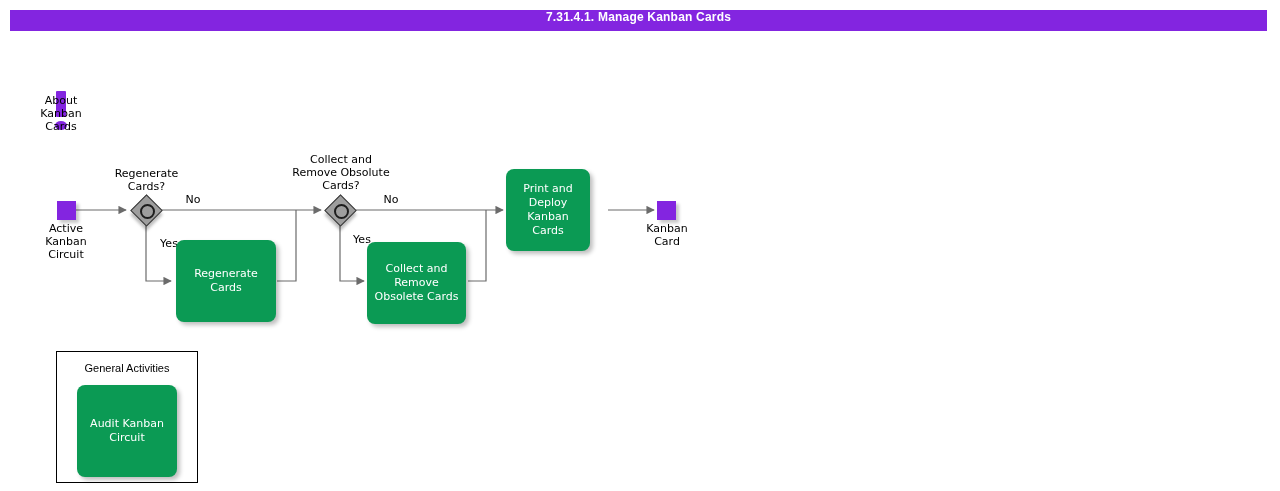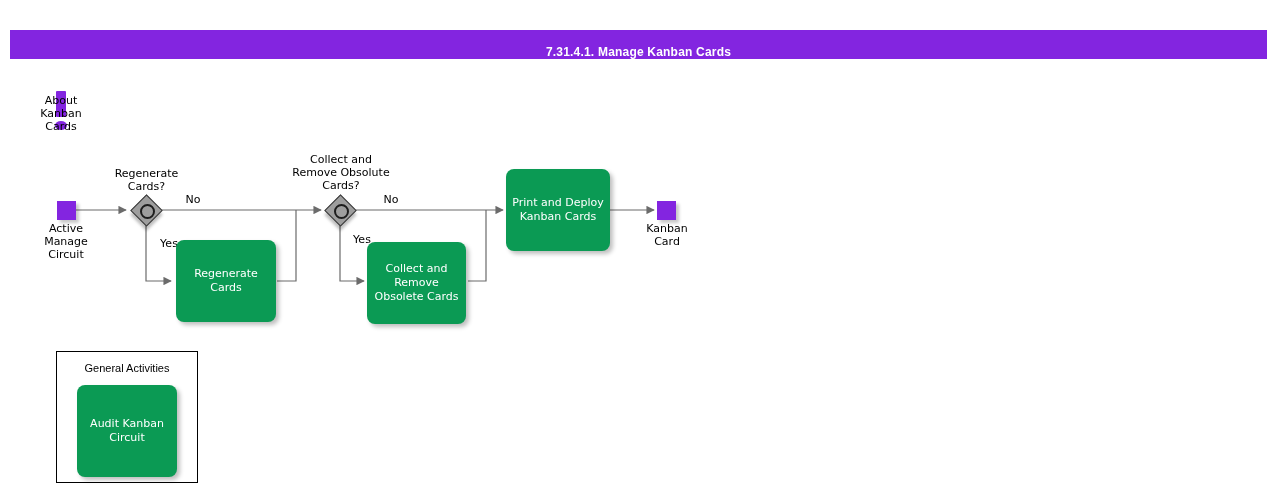--- a/index.html
+++ b/index.html
@@ -15,26 +15,25 @@
     font-family: "DejaVu Sans", "Liberation Sans", sans-serif;
     color: #000000;
   }
 
   
   .title-bar {
     position: absolute;
     left: 10px;
     top: 10px;
     width: 1257px;
-    height: 29px;
+    height: 21px;
     background: #8325E0;
     display: flex;
-    align-items: flex-end;
+    align-items: flex-start;
     justify-content: center;
-    margin-top: 20px;
   }
   .title-bar .title-text {
     color: #ffffff;
     font-size: 12px;
     font-weight: bold;
     letter-spacing: 0.2px;
     font-family: "Liberation Sans", sans-serif;
   }
 
   
@@ -210,21 +209,21 @@
   <div class="note-icon">
     <div class="note-bar"></div>
     <div class="note-dot"></div>
   </div>
   <div class="lbl" style="left:4px; top:55px; width:82px;">About
 Kanban
 Cards</div>
 
   <div class="ev-square" style="left:41px; top:162px;"></div>
   <div class="lbl" style="left:9px; top:183px; width:82px;">Active
-Manage
+Kanban
 Circuit</div>
 
   <div class="gateway" style="left:115px; top:156px;">
     <div class="dia"></div>
     <div class="ring"></div>
   </div>
   <div class="lbl" style="left:78px; top:128px; width:105px;">Regenerate
 Cards?</div>
   <div class="lbl lbl-left" style="left:157px; top:154px; width:40px;">No</div>
   <div class="lbl lbl-left" style="left:133px; top:198px; width:40px;">Yes</div>
@@ -243,21 +242,21 @@
 Cards?</div>
   <div class="lbl lbl-left" style="left:355px; top:154px; width:40px;">No</div>
   <div class="lbl lbl-left" style="left:326px; top:194px; width:40px;">Yes</div>
 
   <div class="task" style="left:351px; top:203px; width:99px; height:82px;">
     <span class="task-label">Collect and
 Remove
 Obsolete Cards</span>
   </div>
 
-  <div class="task" style="left:490px; top:130px; width:104px; height:82px;">
+  <div class="task" style="left:490px; top:130px; width:84px; height:82px;">
     <span class="task-label">Print and Deploy
 Kanban Cards</span>
   </div>
 
   <div class="ev-square" style="left:641px; top:162px;"></div>
   <div class="lbl" style="left:610px; top:183px; width:82px;">Kanban
 Card</div>
 
   <div class="group-box">
     <div class="group-title">General Activities</div>

